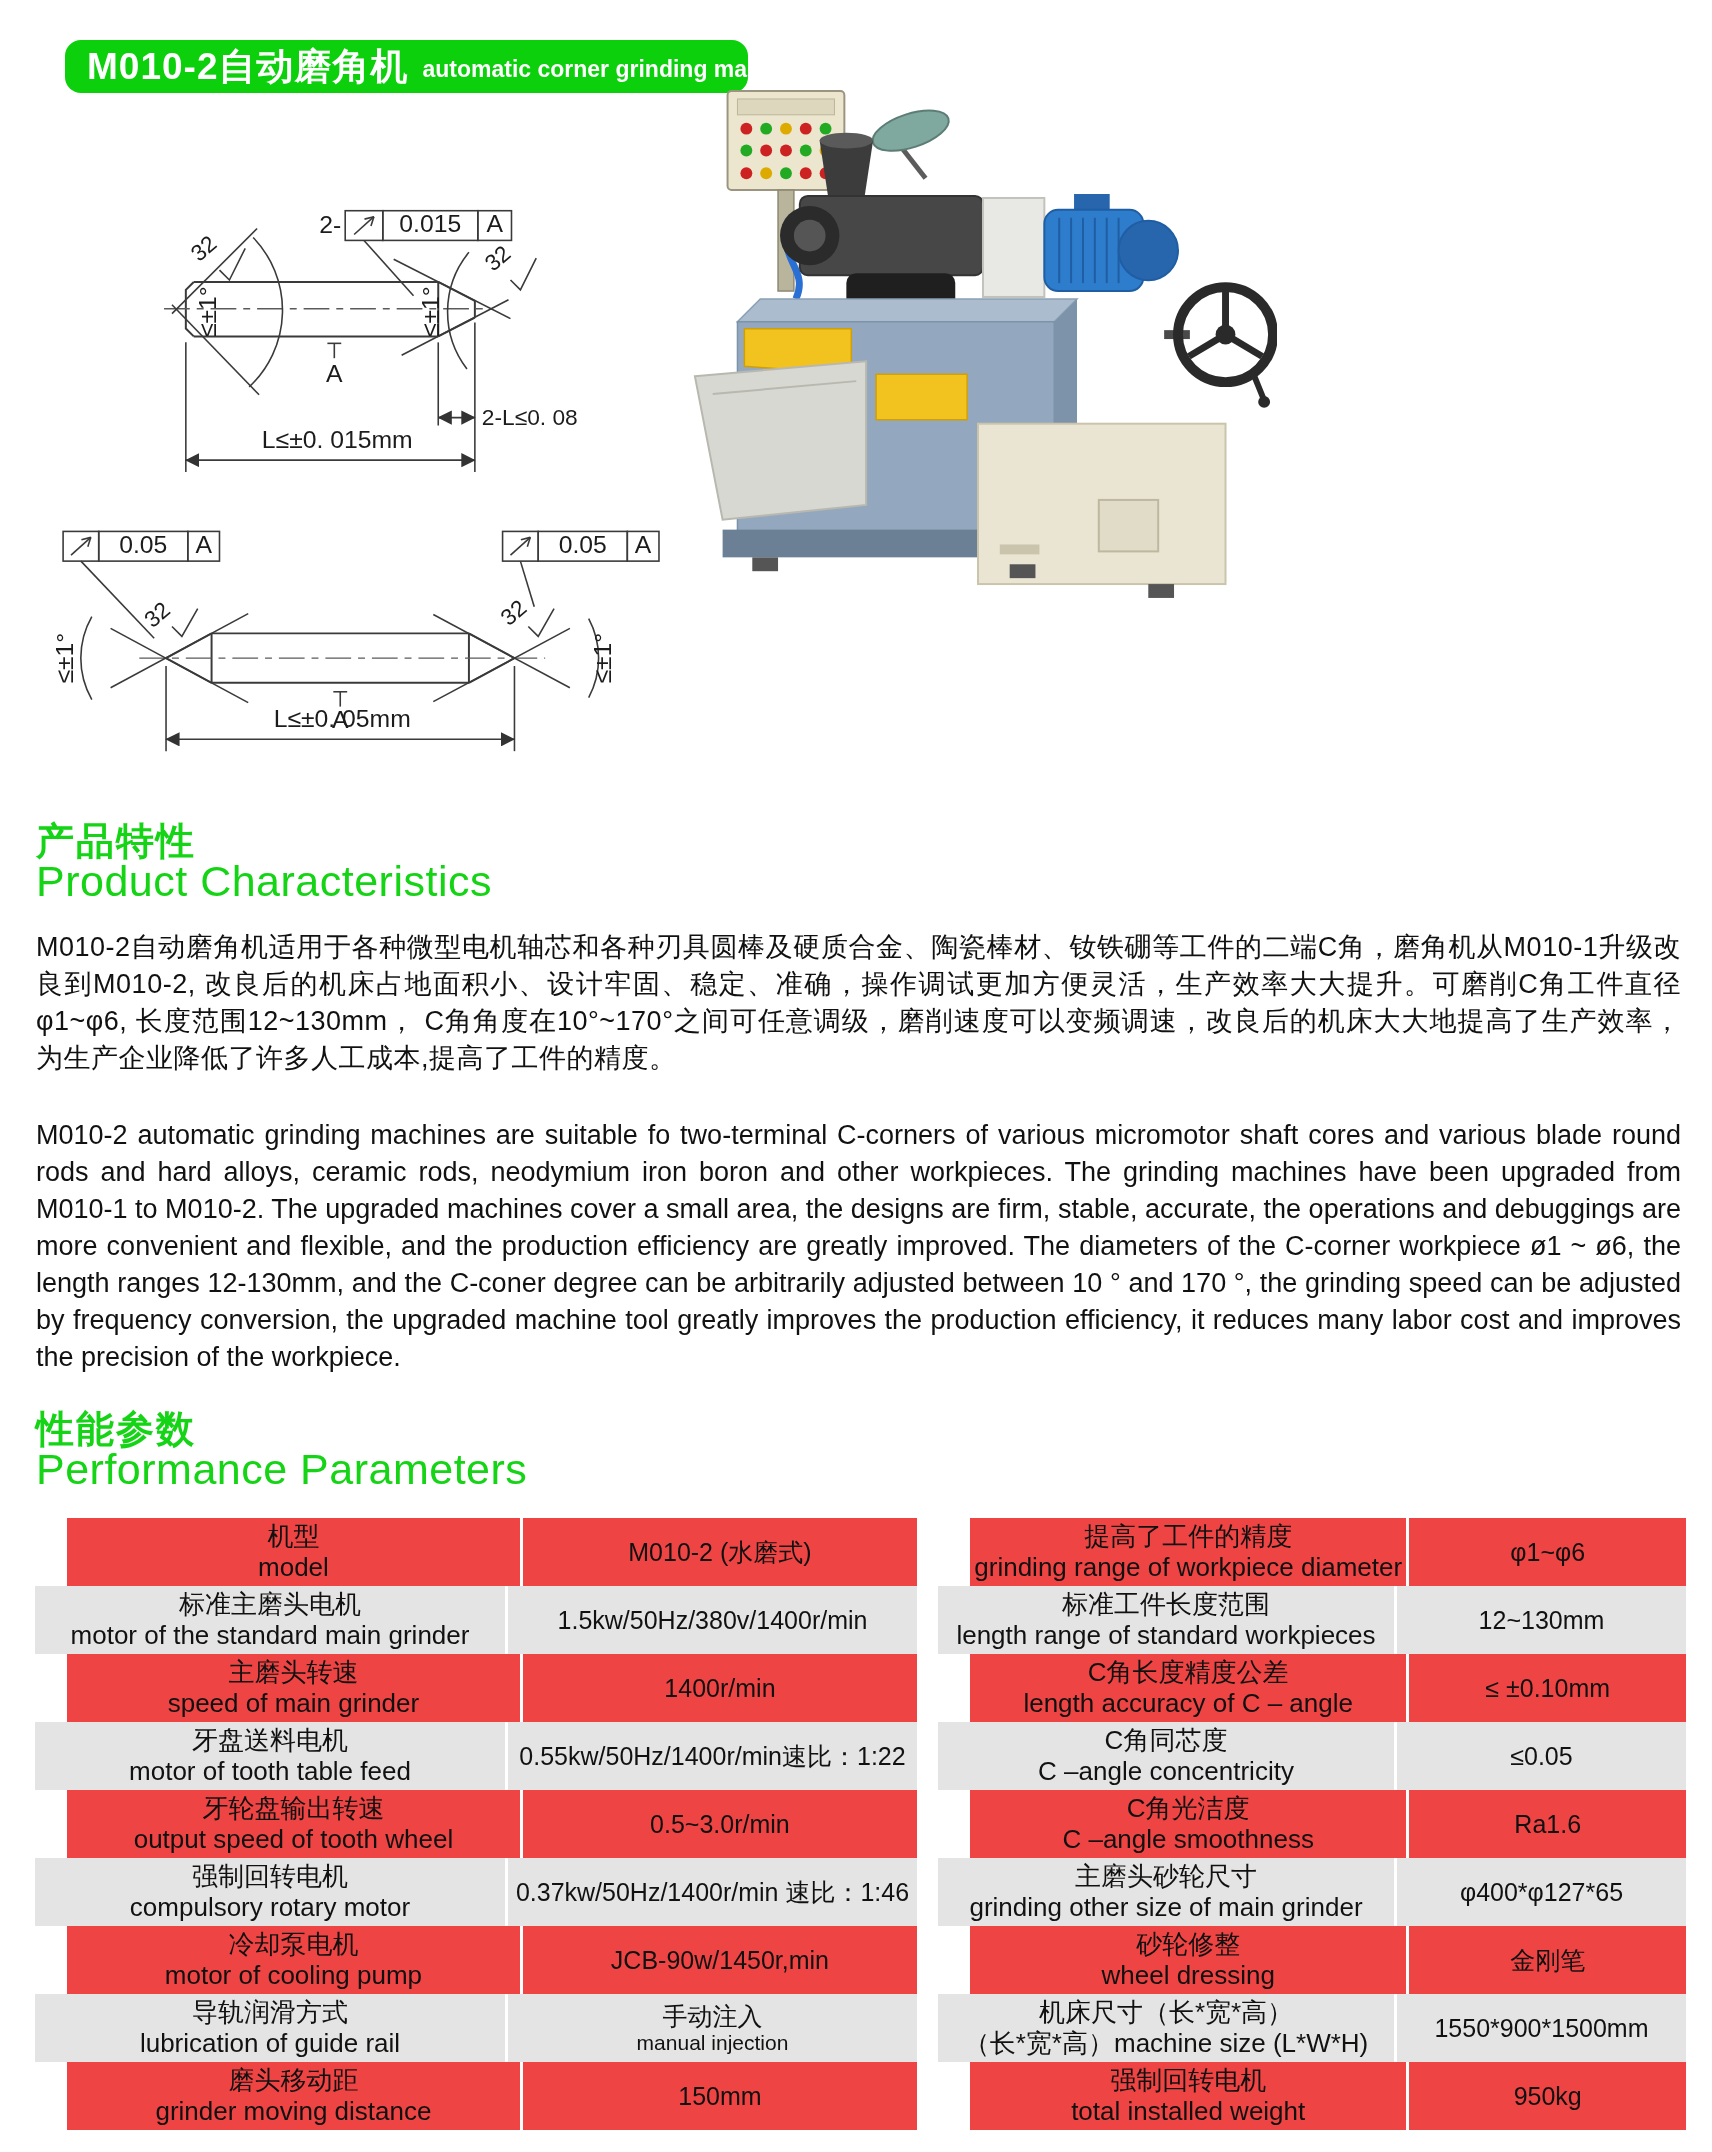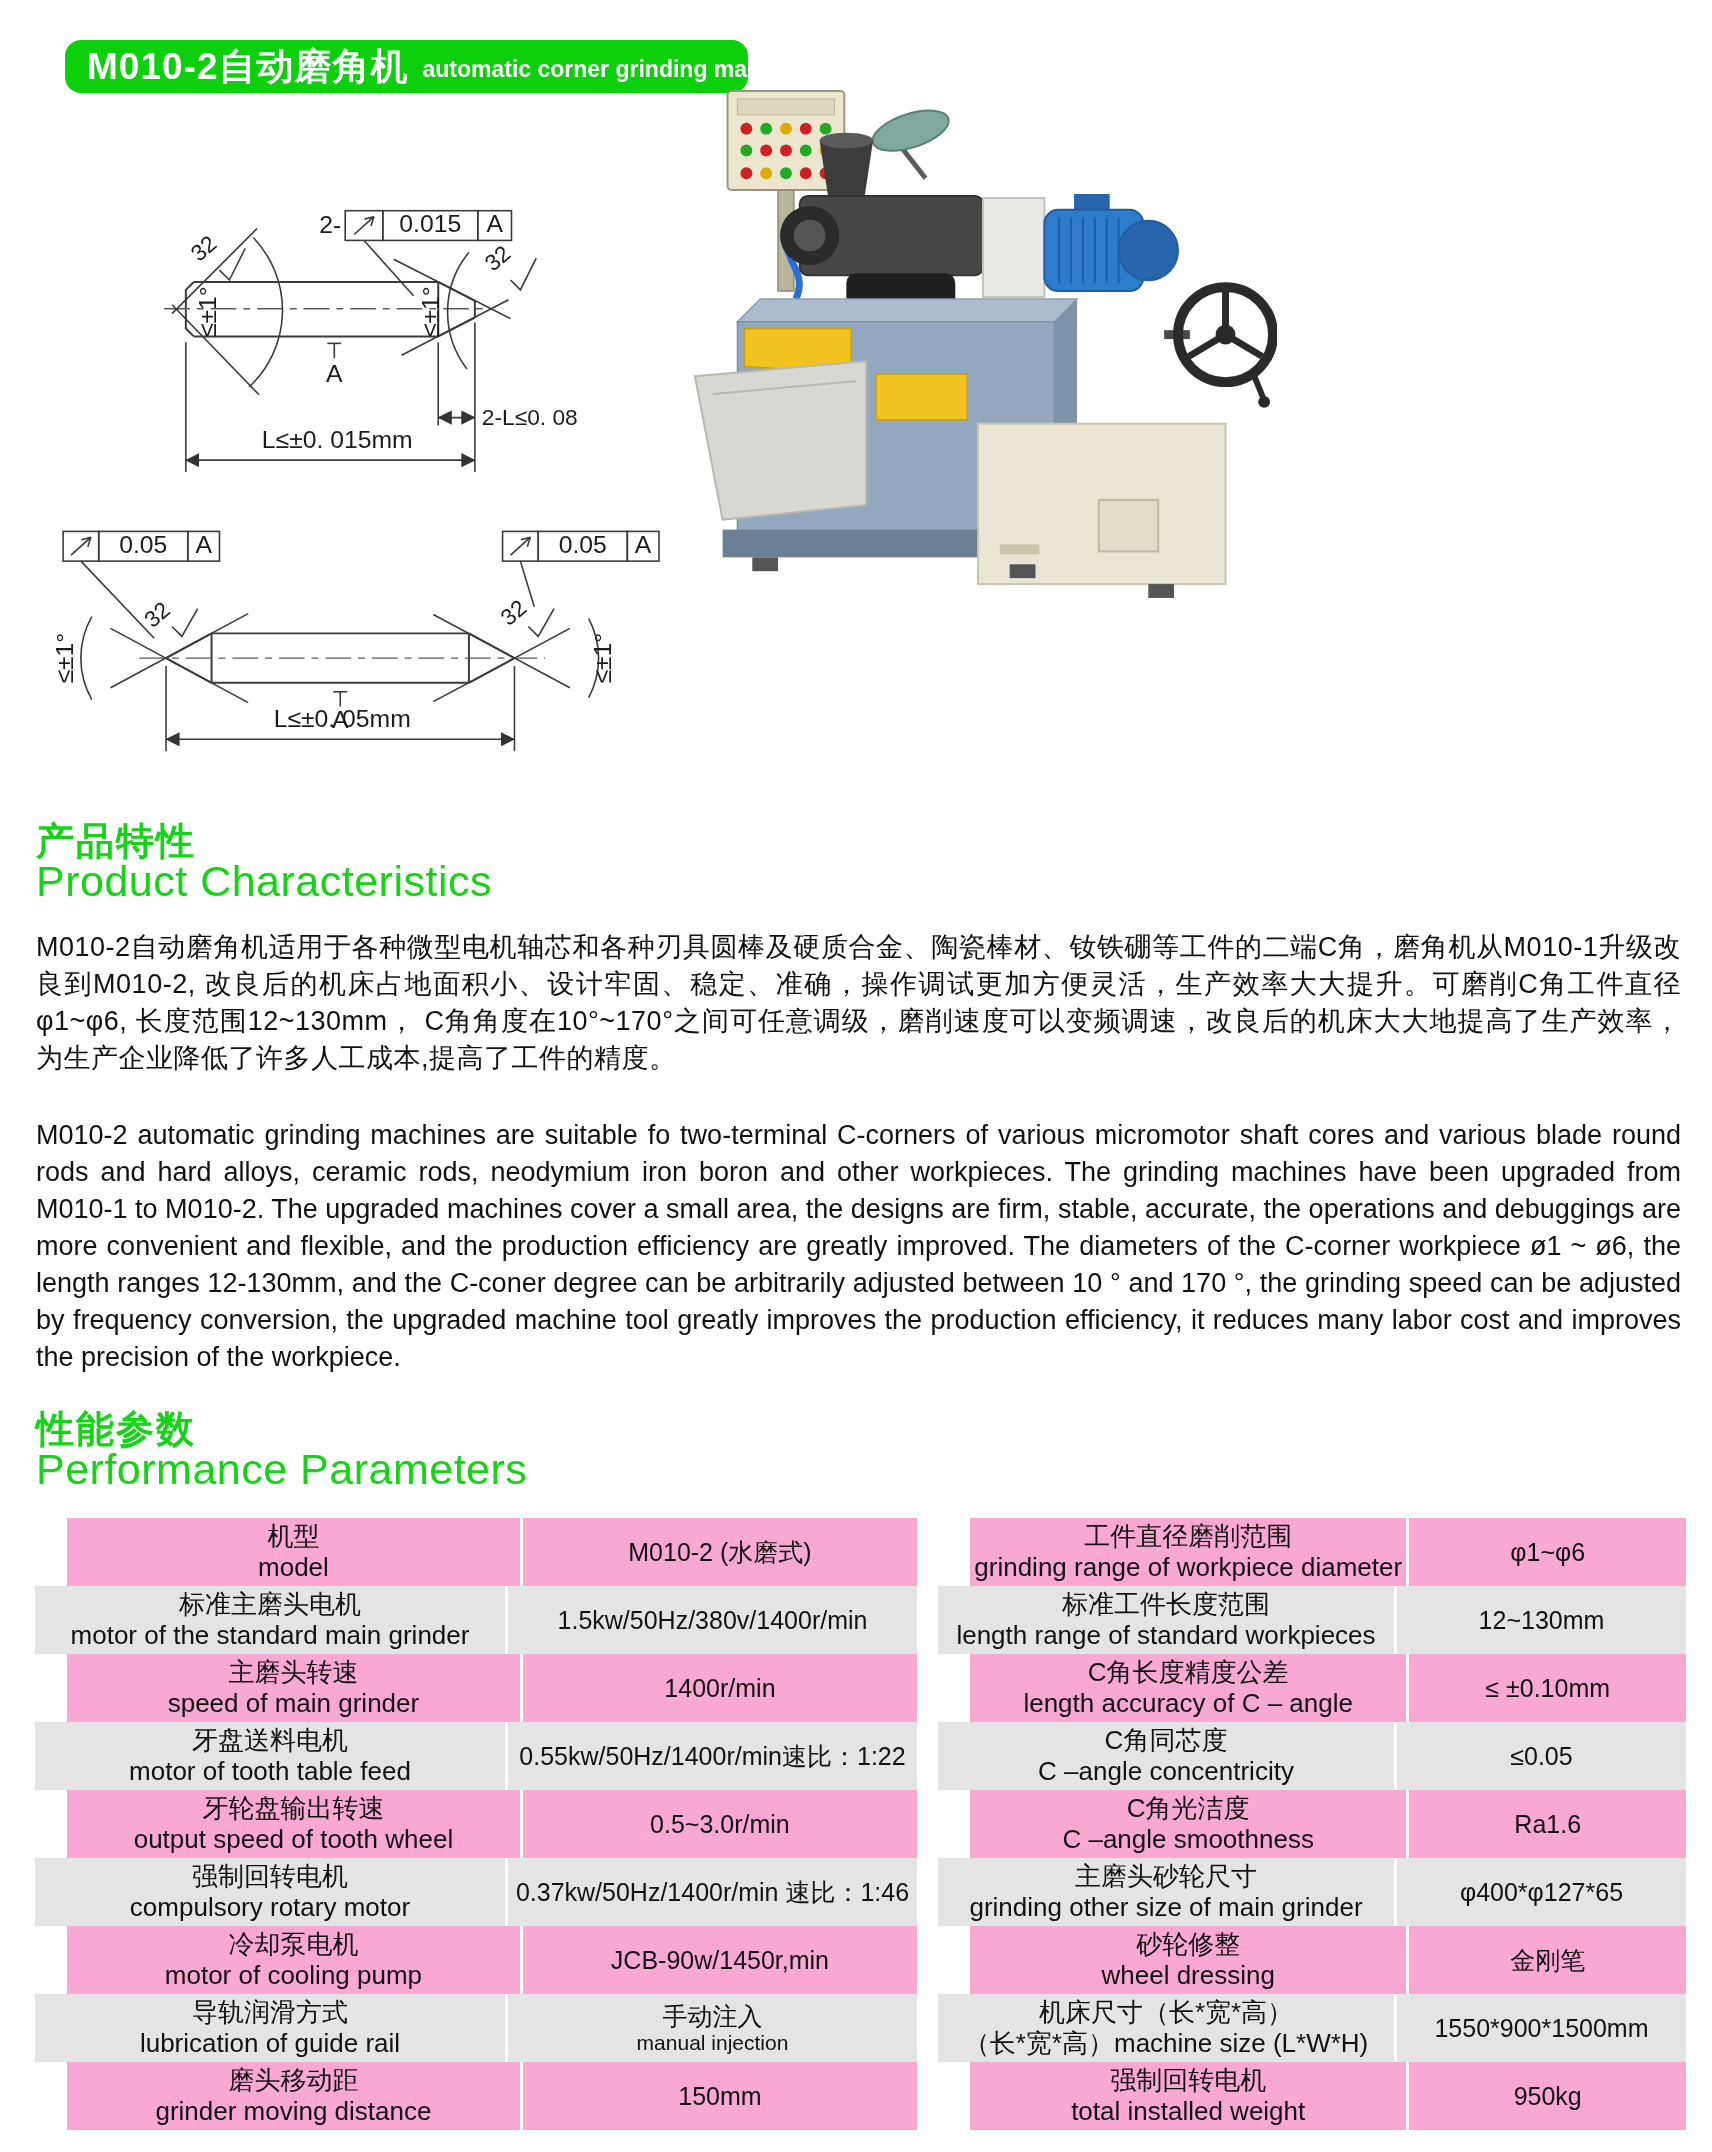--- a/index.html
+++ b/index.html
@@ -27,21 +27,21 @@
   .h-en{position:absolute;left:36px;color:#15d415;font-size:43px;font-weight:500;letter-spacing:0.5px;}
 
   .para{position:absolute;left:36px;width:1645px;font-size:27px;line-height:37px;
         text-align:justify;color:#111;margin:0;}
   .para-zh{top:929px;letter-spacing:0.5px;}
   .para-en{top:1117px;}
 
   
   .ptable{position:absolute;display:flex;flex-direction:column;}
   .ptable .trow{display:flex;height:68px;}
-  .ptable .trow.g{background:#f9a8d4;margin-left:32px;}
+  .ptable .trow.g{background:#ef4444;margin-left:32px;}
   .ptable .trow.w{background:#e4e4e4;}
   .cell{display:flex;flex-direction:column;justify-content:center;align-items:center;text-align:center;box-sizing:border-box;}
   .cell.lab .zh{font-size:26px;line-height:31px;color:#111;}
   .cell.lab .en{font-size:26px;line-height:31px;color:#111;}
   .cell.val{border-left:3px solid #ffffff;}
   .cell.val .v1{font-size:25px;color:#111;line-height:29px;}
   .cell.val .v2{font-size:21px;color:#111;line-height:24px;}
   .t-left{left:35px;top:1518px;width:882px;}
   .t-left .cell.lab{width:470px;}
   .t-left .cell.val{width:412px;}
@@ -397,21 +397,21 @@
         </div>
       <div class="cell val">
           <div class="v1">150mm</div>
         </div>
     </div>
   </div>
 
   <div class="ptable t-right">
     <div class="trow g">
       <div class="cell lab">
-          <div class="zh">工件直径磨削范围</div>
+          <div class="zh">提高了工件的精度</div>
           <div class="en">grinding range of workpiece diameter</div>
         </div>
       <div class="cell val">
           <div class="v1">φ1~φ6</div>
         </div>
     </div>
     <div class="trow w">
       <div class="cell lab">
           <div class="zh">标准工件长度范围</div>
           <div class="en">length range of standard workpieces</div>

